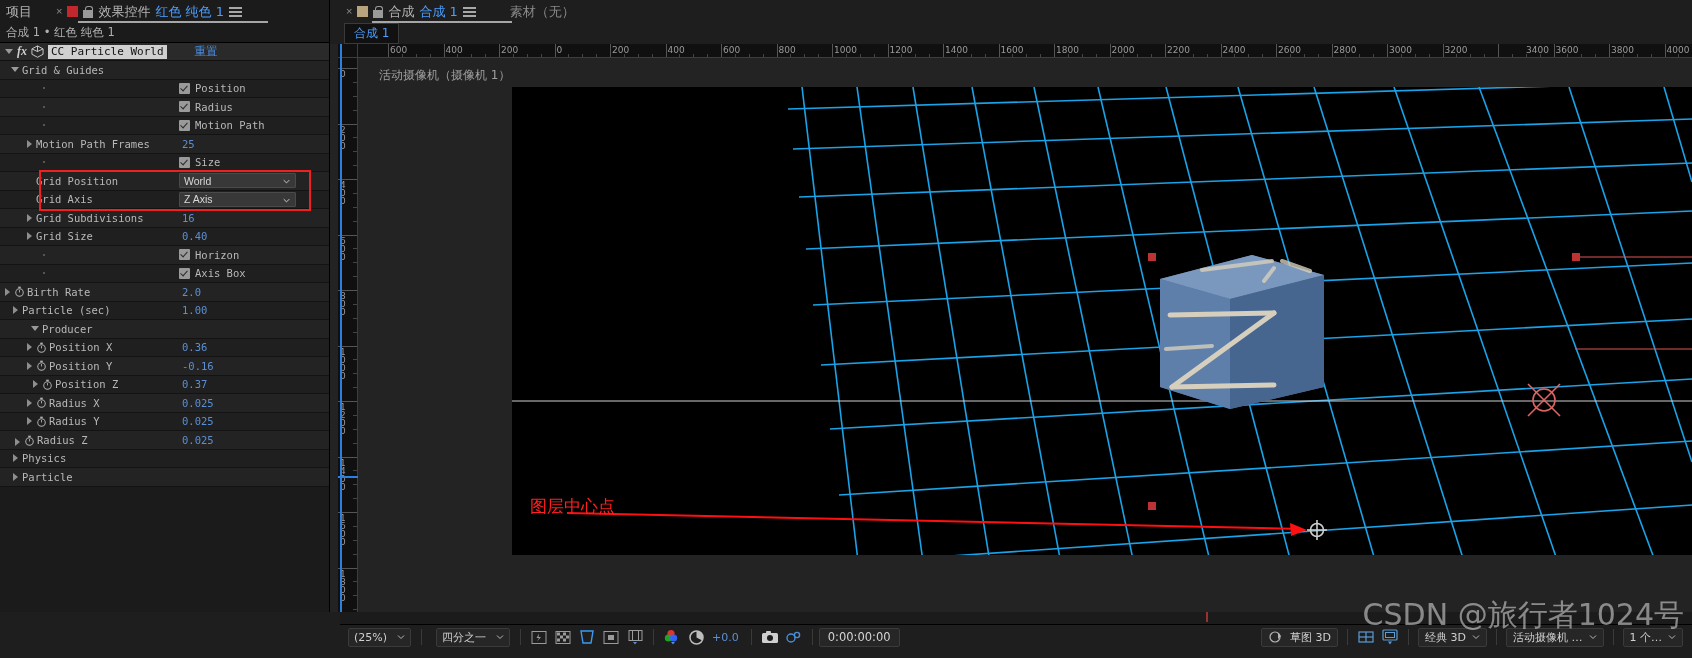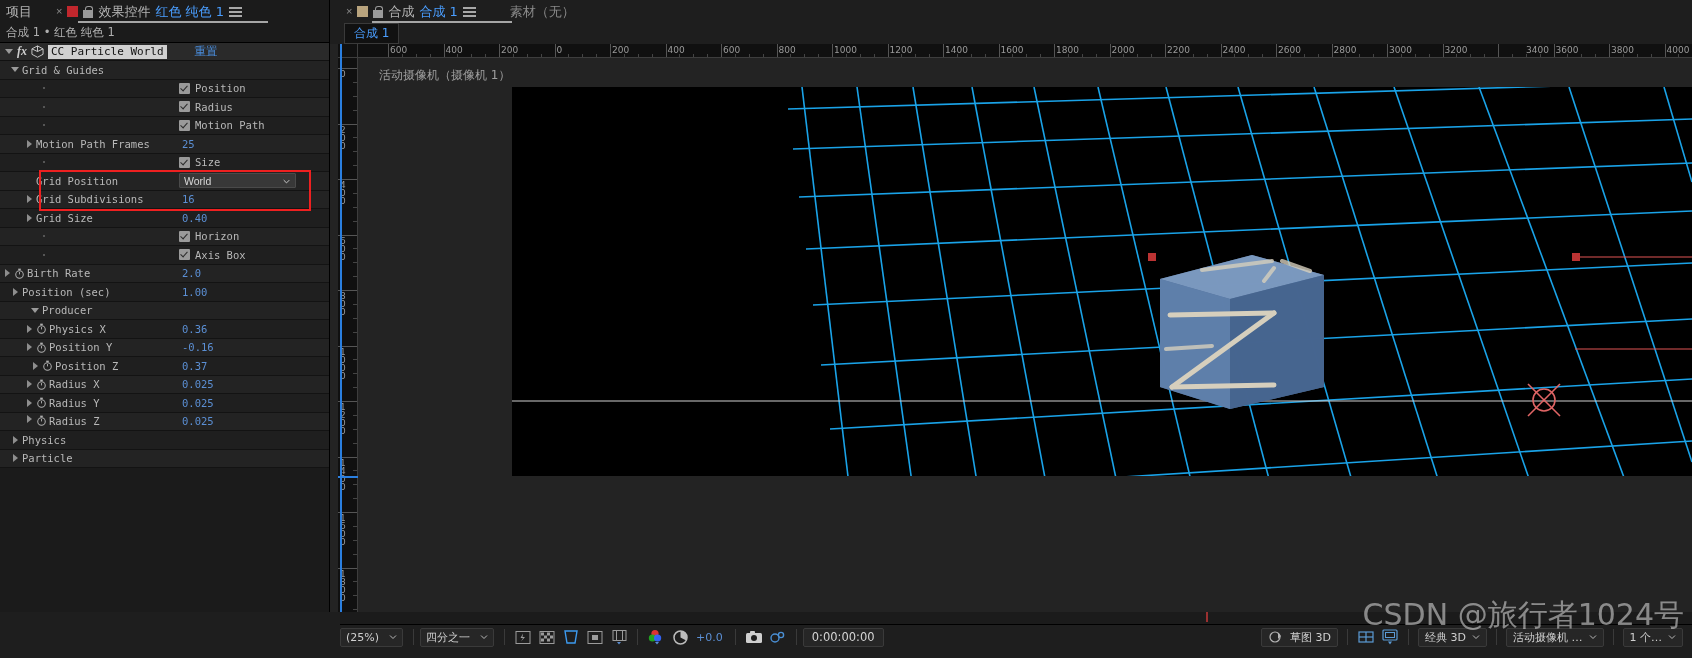--- a/index.html
+++ b/index.html
@@ -313,21 +313,21 @@
   .blue-guide-h {
     position: absolute; left: 8px; top: 432px;
     width: 20px; height: 2px;
     background: #2a7fe0;
     z-index: 6;
   }
 
   #canvas-area {
     position: absolute;
     left: 29px; top: 15px;
-    width: 1333px; height: 417px;
+    width: 1333px; height: 496px;
     background: #232323;
     overflow: hidden;
   }
   .cam-label {
     position: absolute; left: 20px; top: 8px;
     color: #9e9e9e;
     font-size: 12px;
     font-family: "DejaVu Sans", sans-serif;
     z-index: 10;
   }
@@ -375,20 +375,21 @@
     border: 1px solid #3a3a3a;
     border-radius: 2px;
     height: 19px;
     display: flex; align-items: center;
     padding: 0 5px;
     color: #cfcfcf;
     font-size: 11px;
     font-family: "DejaVu Sans", sans-serif;
     gap: 10px;
     margin-right: 4px;
+    margin-left: 8px;
   }
   .tb-sep {
     width: 1px; height: 16px; background: #3a3a3a; margin: 0 6px;
   }
   .tb-btn {
     width: 20px; height: 18px;
     display: flex; align-items: center; justify-content: center;
     margin: 0 2px;
   }
   .tb-val {
@@ -531,20 +532,32 @@
             <span class="arrow-cell"></span>
             <span class="prop-label">Grid Position</span>
           </span>
           <span class="dropdown">
             <span>World</span>
             <svg class="chev" viewBox="0 0 8 8">
               <path d="M0.8 2.4 L4 5.6 L7.2 2.4" stroke="#cfcfcf" stroke-width="1.1" fill="none"></path>
             </svg>
           </span>
         </div>
+        <div class="prow alt">
+          <span style="display: flex; align-items: center; padding-left: 22px;">
+            <span class="arrow-cell"></span>
+            <span class="prop-label">Grid Axis</span>
+          </span>
+          <span class="dropdown">
+            <span>Z Axis</span>
+            <svg class="chev" viewBox="0 0 8 8">
+              <path d="M0.8 2.4 L4 5.6 L7.2 2.4" stroke="#cfcfcf" stroke-width="1.1" fill="none"></path>
+            </svg>
+          </span>
+        </div>
         <div class="prow">
           <span style="display: flex; align-items: center; padding-left: 22px;">
             <span class="arrow-cell">
               <span class="tri tri-right"></span>
             </span>
             <span class="prop-label">Grid Subdivisions</span>
           </span>
           <span class="prop-value">16</span>
         </div>
         <div class="prow alt">
@@ -584,21 +597,21 @@
             </span>
             <span class="prop-label">Birth Rate</span>
           </span>
           <span class="prop-value">2.0</span>
         </div>
         <div class="prow alt">
           <span style="display: flex; align-items: center; padding-left: 8px;">
             <span class="arrow-cell">
               <span class="tri tri-right"></span>
             </span>
-            <span class="prop-label">Position (sec)</span>
+            <span class="prop-label">Particle (sec)</span>
           </span>
           <span class="prop-value">1.00</span>
         </div>
         <div class="prow">
           <span style="display: flex; align-items: center; padding-left: 8px; margin-left: 20px;">
             <span class="arrow-cell">
               <span class="tri tri-down"></span>
             </span>
             <span class="prop-label">Producer</span>
           </span>
@@ -608,21 +621,21 @@
             <span class="arrow-cell">
               <span class="tri tri-right"></span>
             </span>
             <span style="display: flex; align-items: center;">
               <svg class="stopwatch" viewBox="0 0 12 12">
                 <circle cx="6" cy="7" r="4.1" fill="none" stroke="#b0b0b0" stroke-width="1.1"></circle>
                 <rect x="4.6" y="0.7" width="2.8" height="1.6" fill="#b0b0b0"></rect>
                 <line x1="6" y1="7" x2="6" y2="4.4" stroke="#b0b0b0" stroke-width="1"></line>
               </svg>
             </span>
-            <span class="prop-label">Physics X</span>
+            <span class="prop-label">Position X</span>
           </span>
           <span class="prop-value">0.36</span>
         </div>
         <div class="prow">
           <span style="display: flex; align-items: center; padding-left: 22px;">
             <span class="arrow-cell">
               <span class="tri tri-right"></span>
             </span>
             <span style="display: flex; align-items: center;">
               <svg class="stopwatch" viewBox="0 0 12 12">
@@ -677,21 +690,21 @@
                 <circle cx="6" cy="7" r="4.1" fill="none" stroke="#b0b0b0" stroke-width="1.1"></circle>
                 <rect x="4.6" y="0.7" width="2.8" height="1.6" fill="#b0b0b0"></rect>
                 <line x1="6" y1="7" x2="6" y2="4.4" stroke="#b0b0b0" stroke-width="1"></line>
               </svg>
             </span>
             <span class="prop-label">Radius Y</span>
           </span>
           <span class="prop-value">0.025</span>
         </div>
         <div class="prow">
-          <span style="display: flex; align-items: flex-start; padding-left: 22px;">
+          <span style="display: flex; align-items: flex-end; padding-left: 10px;">
             <span class="arrow-cell">
               <span class="tri tri-right"></span>
             </span>
             <span style="display: flex; align-items: center;">
               <svg class="stopwatch" viewBox="0 0 12 12">
                 <circle cx="6" cy="7" r="4.1" fill="none" stroke="#b0b0b0" stroke-width="1.1"></circle>
                 <rect x="4.6" y="0.7" width="2.8" height="1.6" fill="#b0b0b0"></rect>
                 <line x1="6" y1="7" x2="6" y2="4.4" stroke="#b0b0b0" stroke-width="1"></line>
               </svg>
             </span>

